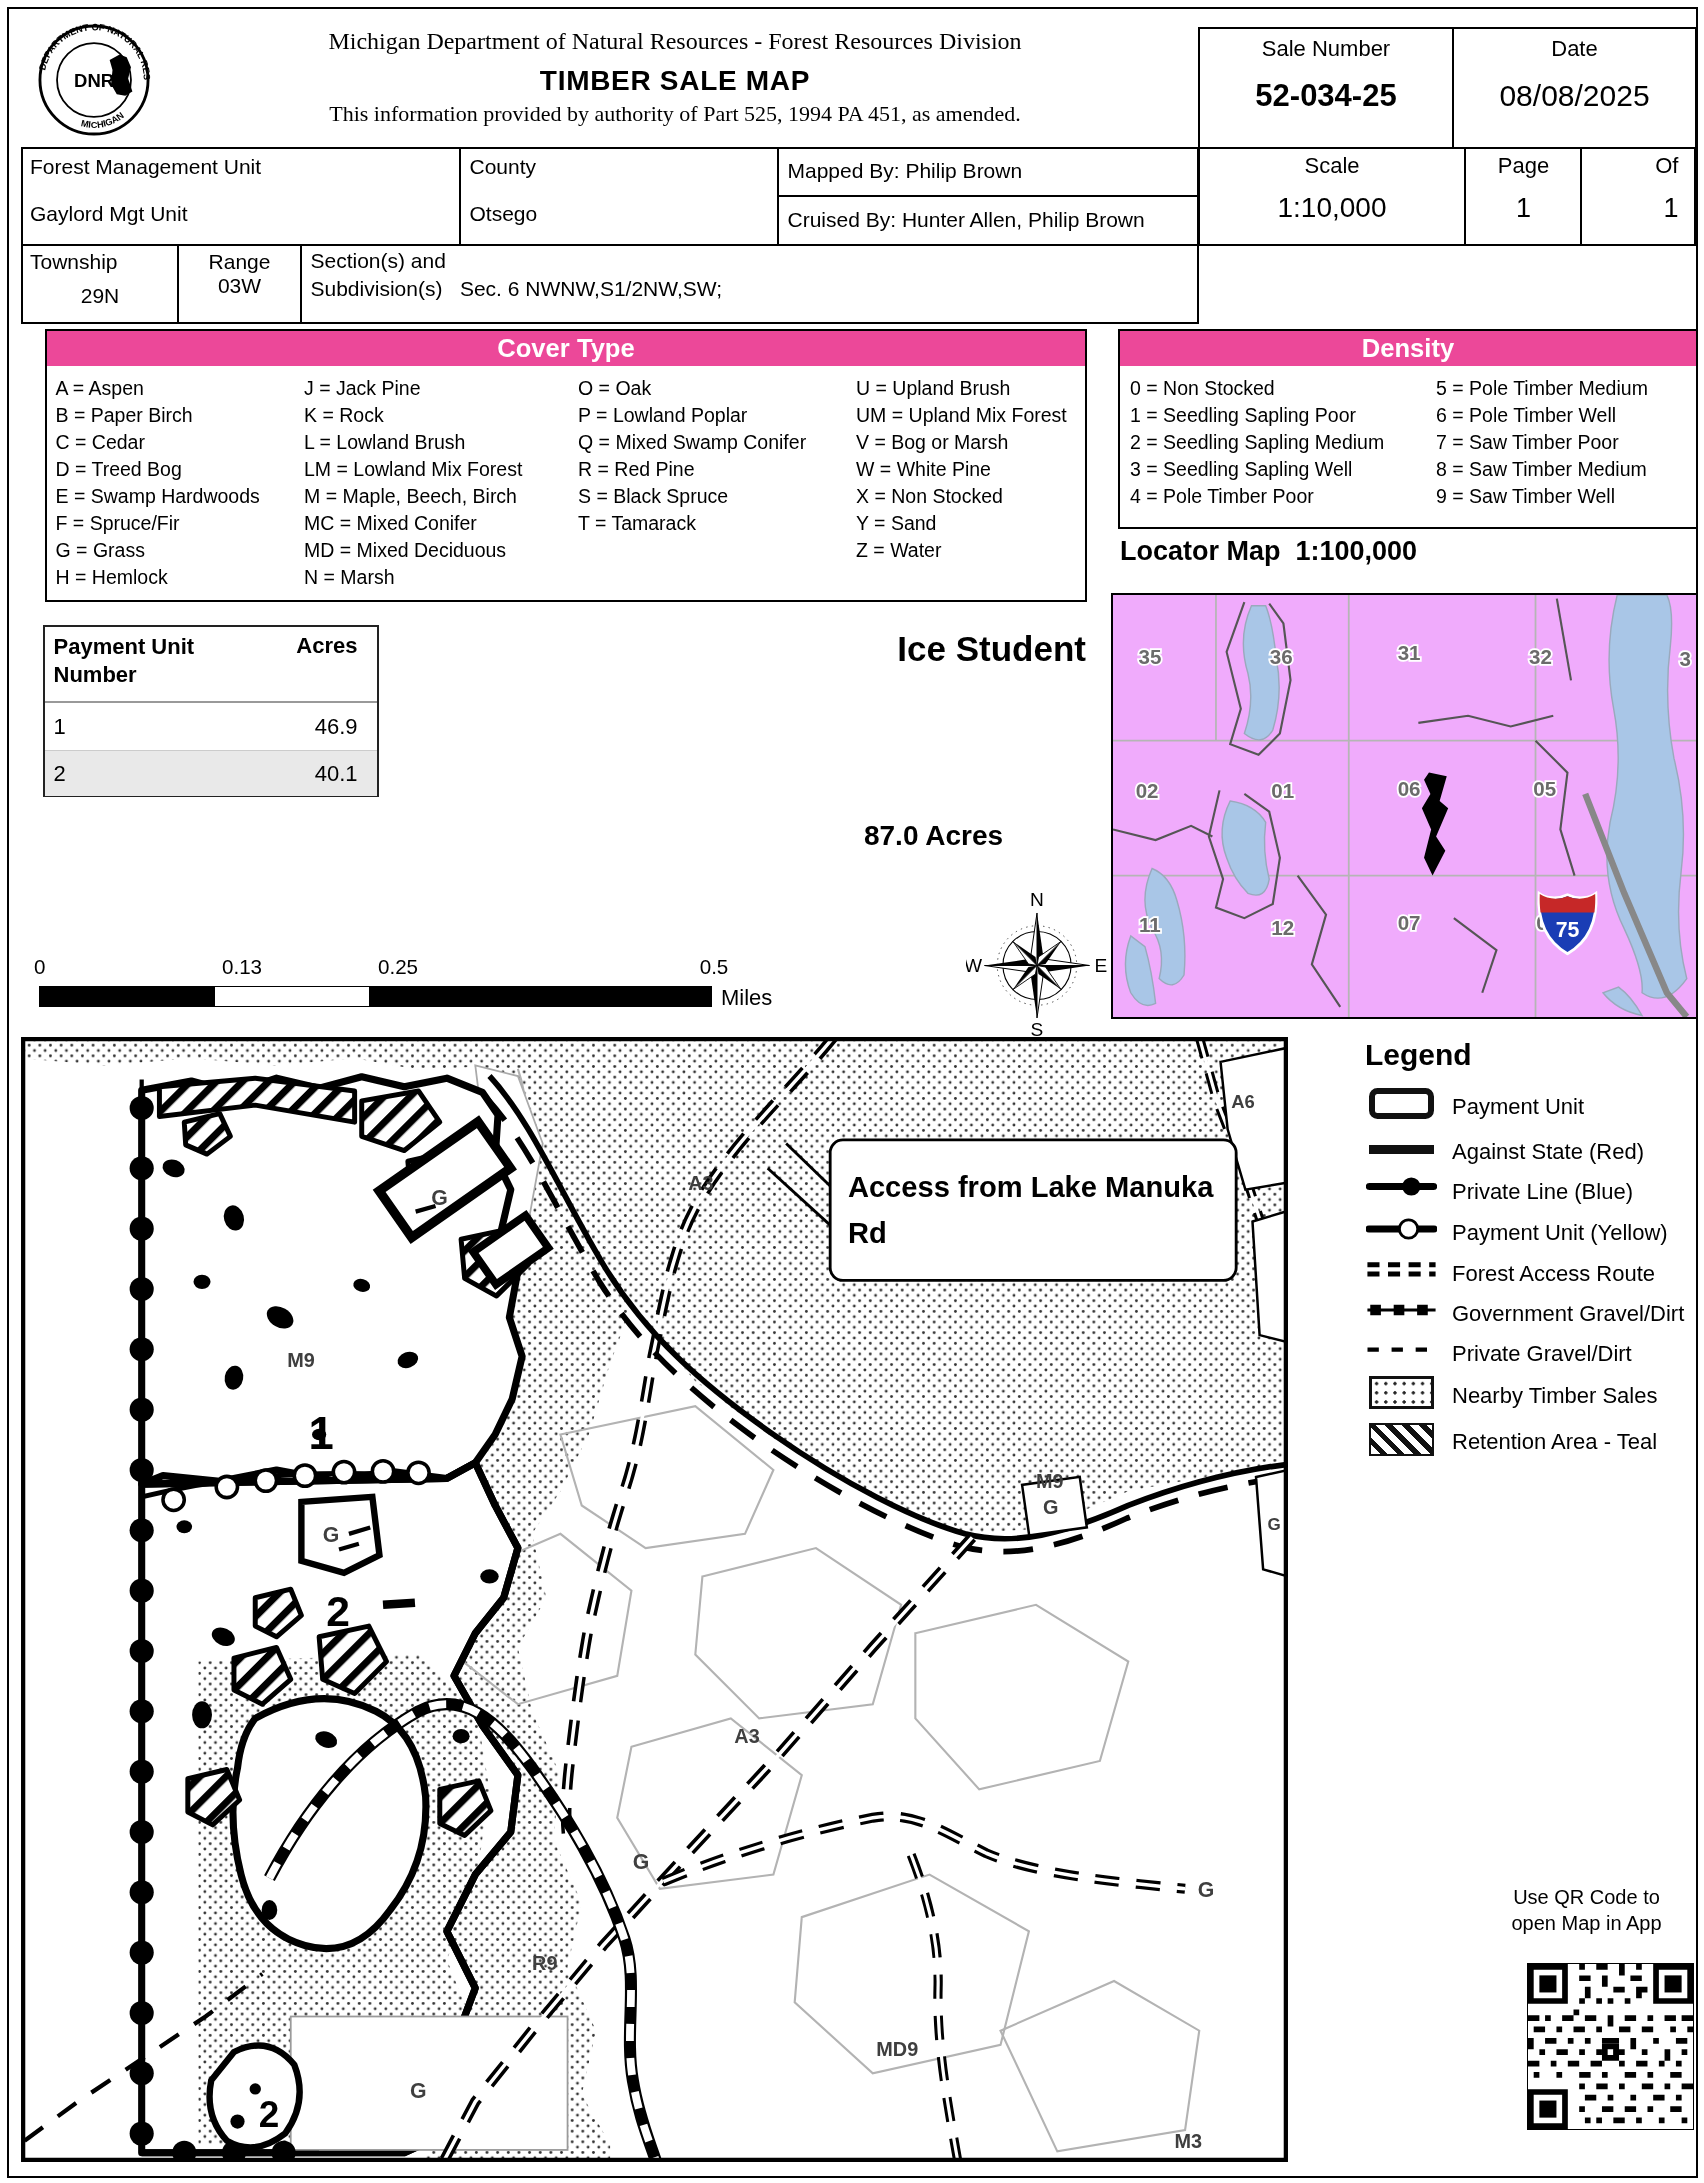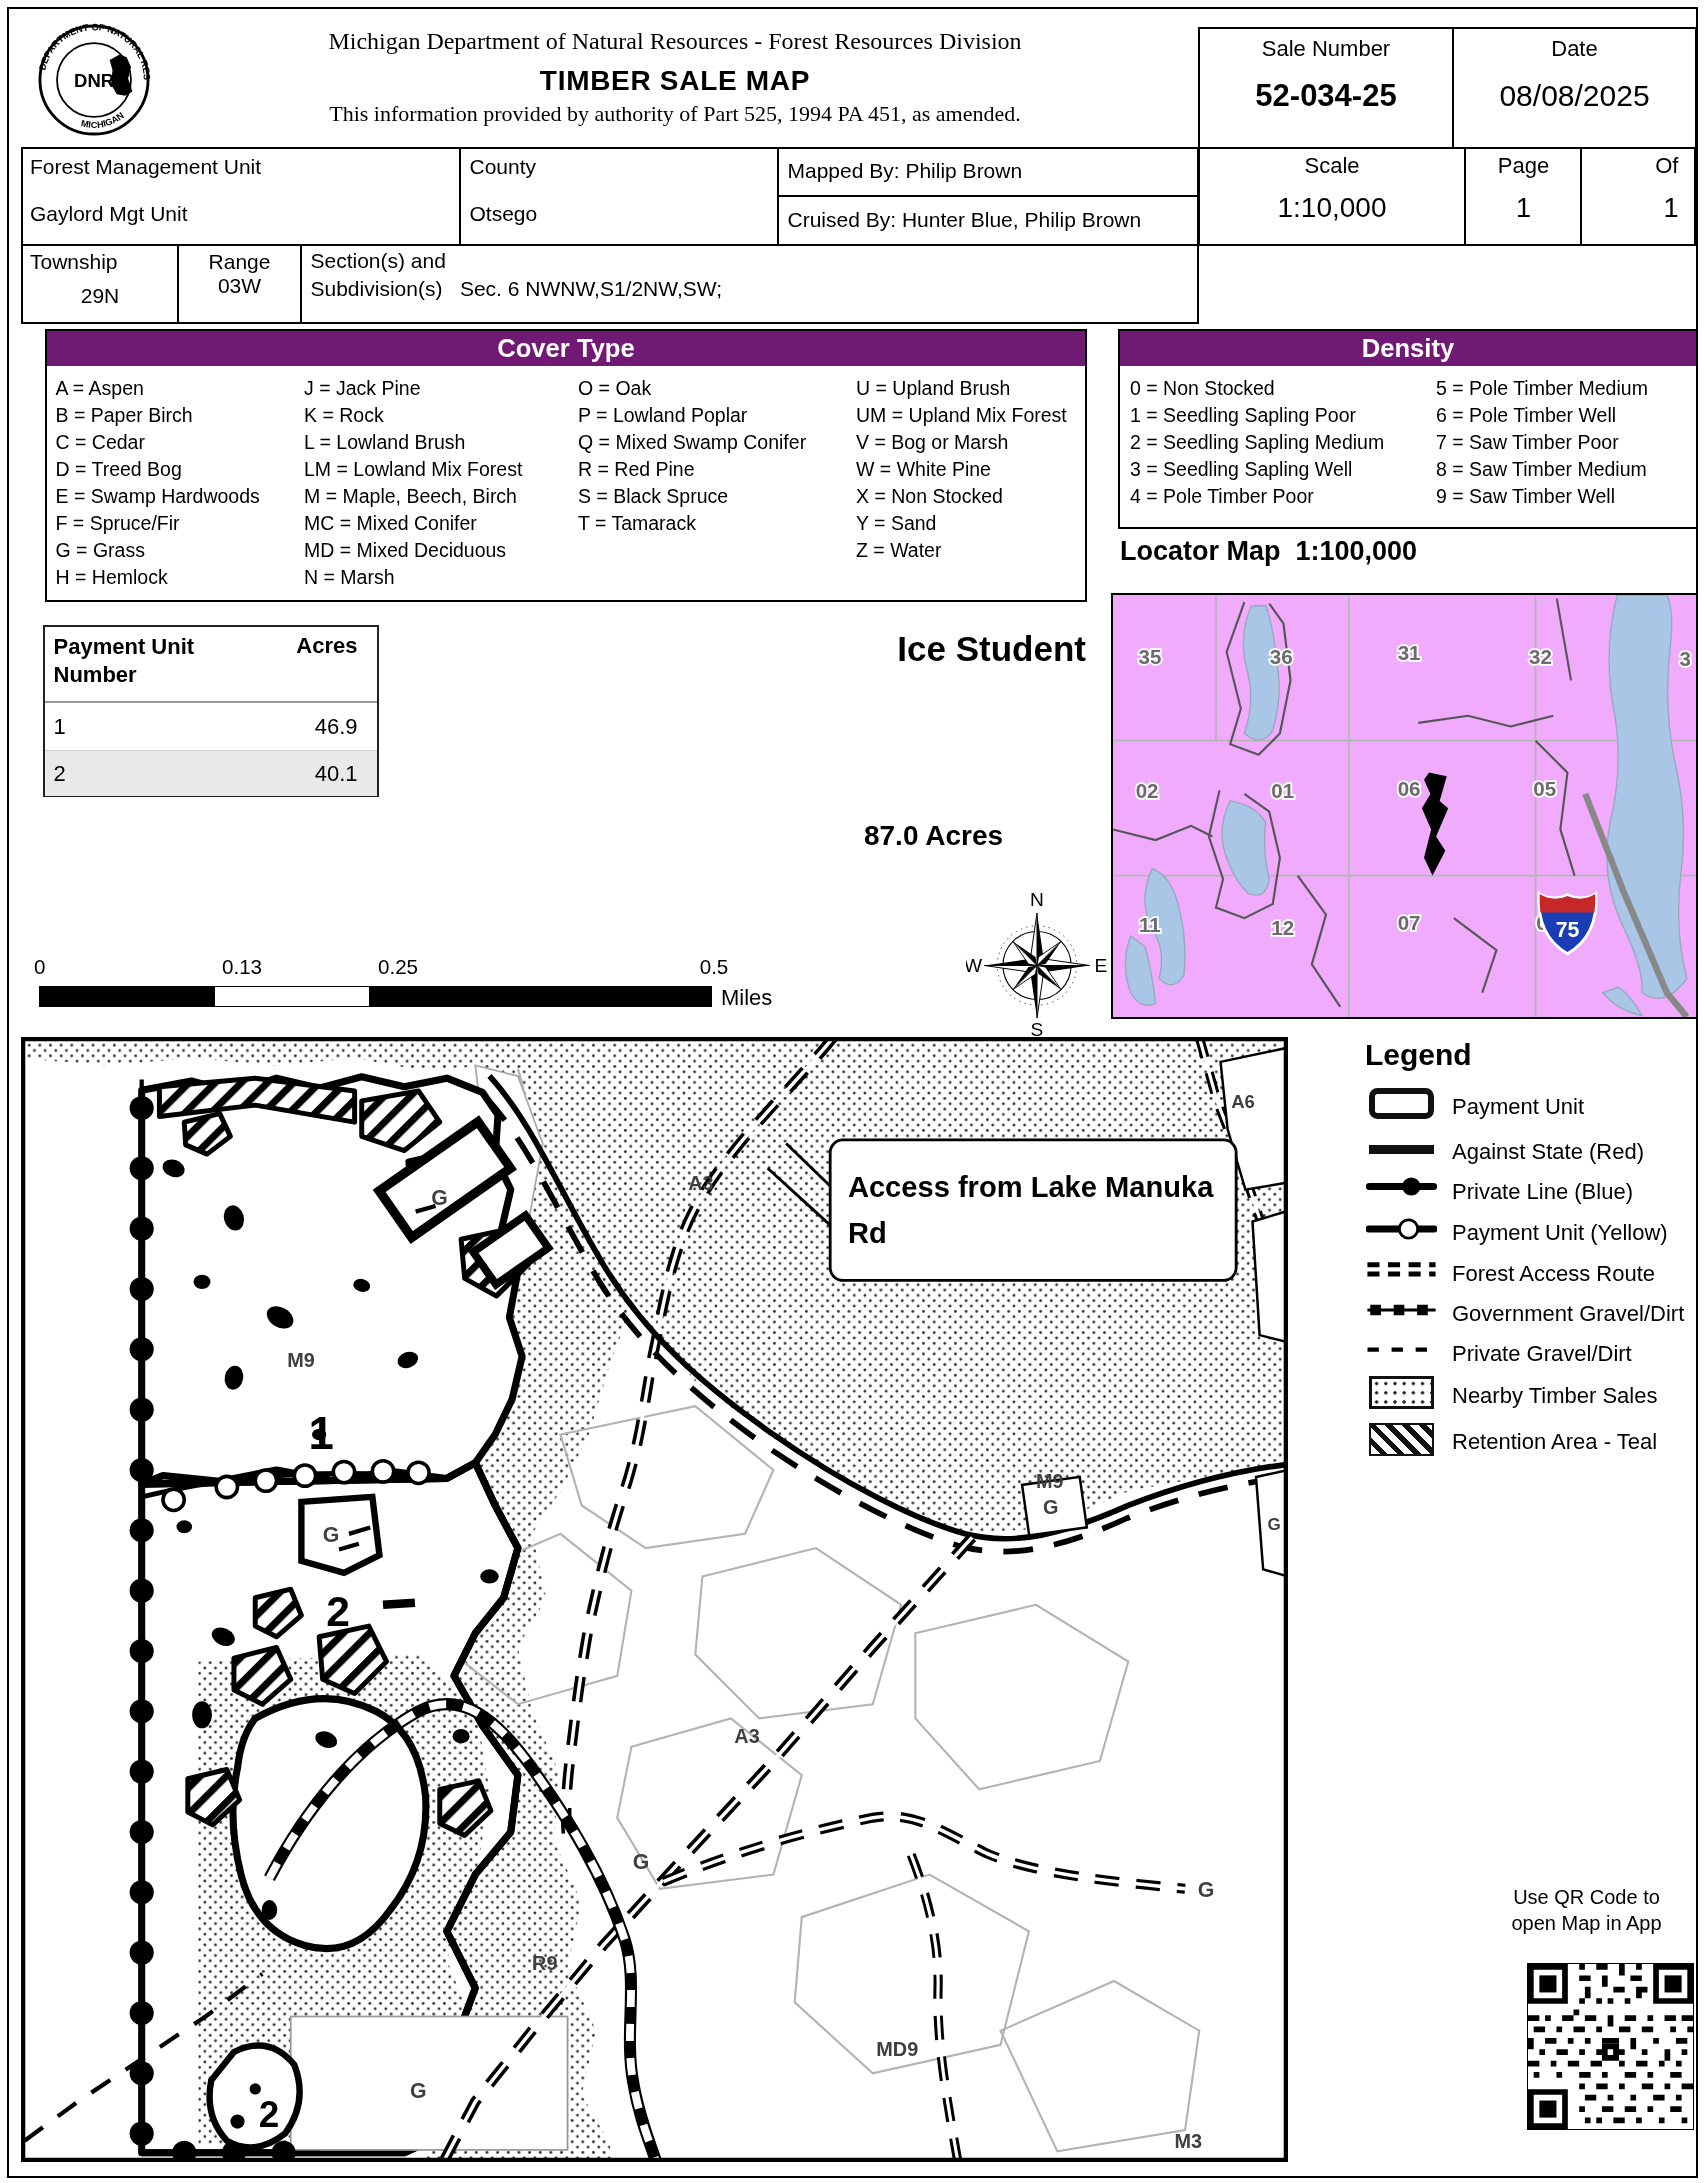--- a/index.html
+++ b/index.html
@@ -5,21 +5,21 @@
   html,body{margin:0;padding:0;background:#fff;}
   .page{position:relative;width:1704px;height:2183px;background:#fff;
         font-family:"Liberation Sans","DejaVu Sans",sans-serif;color:#000;overflow:hidden;}
   .pageborder{position:absolute;left:7px;top:7px;width:1687px;height:2167px;border:2.8px solid #000;}
   .abs{position:absolute;}
   .serif{font-family:"Liberation Serif","DejaVu Serif",serif;}
   .b{font-weight:bold;}
   .cell{position:absolute;border:2.1px solid #000;box-sizing:border-box;background:#fff;}
   .lbl{font-size:21px;}
   .val{font-size:21px;}
-  .barhead{background:#701a75;color:#fff;text-align:center;font-size:25.6px;font-weight:bold;padding:2.8px 0;}
+  .barhead{background:#ec4899;color:#fff;text-align:center;font-size:25.6px;font-weight:bold;padding:2.8px 0;}
   .codecol div{font-size:19.5px;line-height:27px;white-space:nowrap;}
   .ptable{position:absolute;border:2.8px solid #222;box-sizing:border-box;background:#fff;}
   .prow{display:flex;}
   .legend-label{font-size:22px;}
   .swatch-dots{background-image:radial-gradient(circle,#222 1.4px,transparent 1.7px);background-size:9.2px 9.2px;}
   .swatch-hatch{background:repeating-linear-gradient(45deg,#fff 0 6.4px,#111 6.4px 12px);}
   svg text{font-family:"Liberation Sans","DejaVu Sans",sans-serif;}
 </style>
 </head>
 <body>
@@ -58,21 +58,21 @@
     <div class="val" style="margin:23px 0 0 7px">Gaylord Mgt Unit</div>
   </div>
   <div class="cell" style="left:459px;top:147px;width:320px;height:99px">
     <div class="lbl" style="margin:5.7px 0 0 8.5px">County</div>
     <div class="val" style="margin:23px 0 0 8.5px">Otsego</div>
   </div>
   <div class="cell" style="left:777px;top:147px;width:422px;height:50px">
     <div class="lbl" style="margin:10px 0 0 8.5px"><span>Mapped By:</span> <span>Philip Brown</span></div>
   </div>
   <div class="cell" style="left:777px;top:195px;width:422px;height:52px">
-    <div class="lbl" style="margin:11.4px 0 0 8.5px"><span>Cruised By:</span> <span>Hunter Blue, Philip Brown</span></div>
+    <div class="lbl" style="margin:11.4px 0 0 8.5px"><span>Cruised By:</span> <span>Hunter Allen, Philip Brown</span></div>
   </div>
   <div class="cell" style="left:1198px;top:147px;width:268px;height:99px">
     <div style="text-align:center;font-size:22px;margin-top:4.3px">Scale</div>
     <div style="text-align:center;font-size:28px;margin-top:12.8px">1:10,000</div>
   </div>
   <div class="cell" style="left:1464px;top:147px;width:119px;height:99px">
     <div style="text-align:center;font-size:22px;margin-top:4.3px">Page</div>
     <div style="text-align:center;font-size:27px;margin-top:14px">1</div>
   </div>
   <div class="cell" style="left:1580px;top:147px;width:116px;height:99px">

